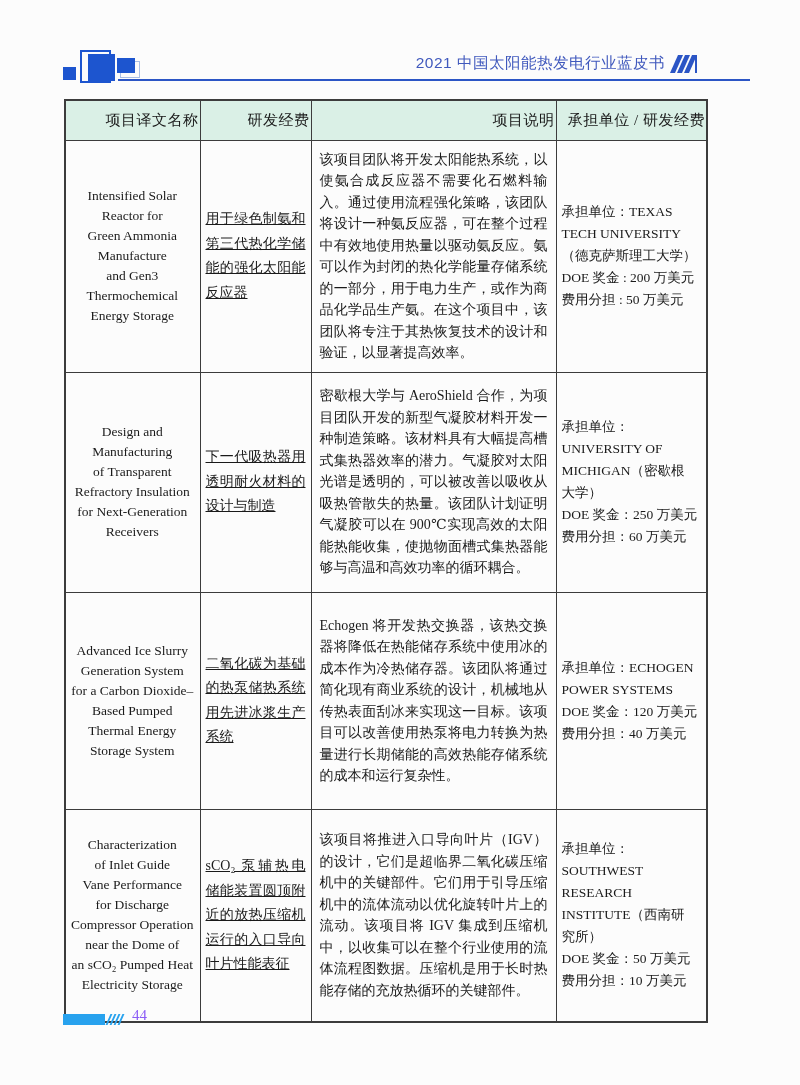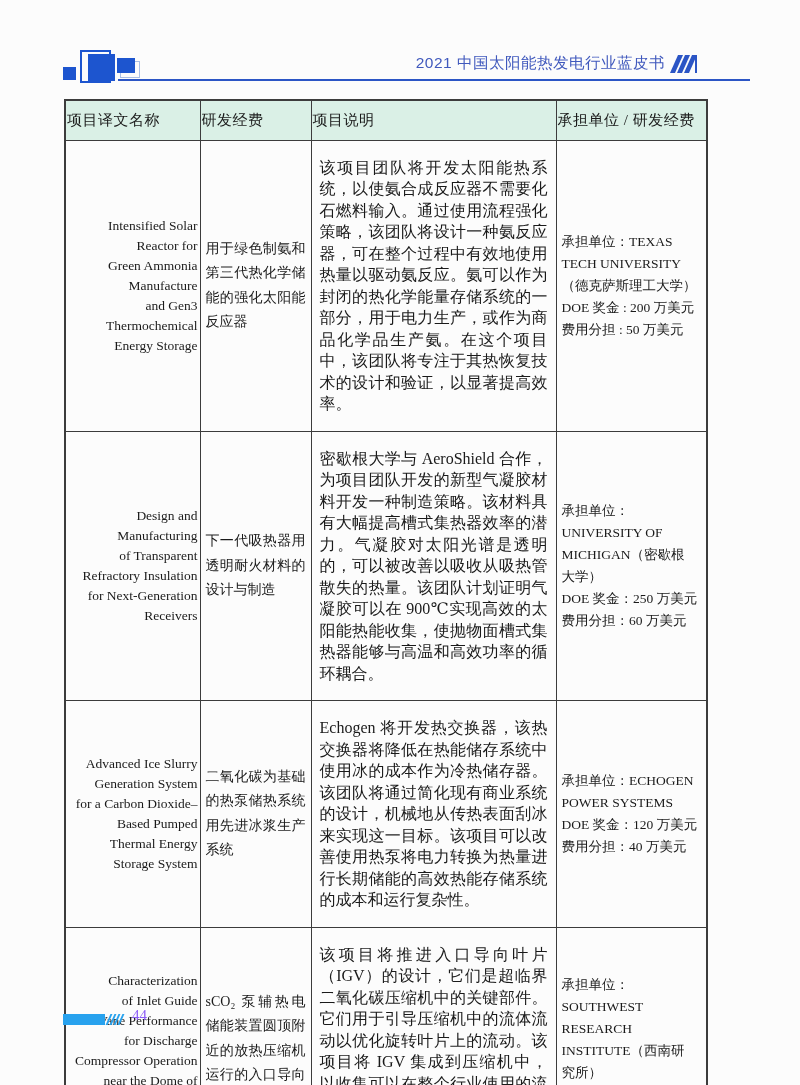--- a/index.html
+++ b/index.html
@@ -34,26 +34,26 @@
     background:var(--rule_blue,#2b55c5);}
 
   
   table{
     position:absolute;left:64px;top:99px;width:642px;
     border-collapse:collapse;table-layout:fixed;
     border:2px solid var(--table_border,#3c3c3c);
   }
   th,td{border:1.5px solid var(--table_border,#3c3c3c);vertical-align:middle;}
   thead tr{height:40px;background:var(--header_row_bg,#daf0e6);}
-  th{font-weight:normal;font-size:15px;text-align:left;letter-spacing:.5px;}
+  th{font-weight:normal;font-size:15px;text-align:right;letter-spacing:.5px;}
   td.en{font-size:13.5px;line-height:20px;padding:4px 2px 4px 1px;
-    white-space:pre-line;text-align:right;overflow:hidden;}
+    white-space:pre-line;text-align:center;overflow:hidden;}
   td.zh{font-size:14px;line-height:24.5px;padding:4px 5px;
-    text-align:justify;}
-  td.desc{font-size:16px;line-height:21.5px;padding:16px 8px;
+    text-align:justify;text-decoration:underline;}
+  td.desc{font-size:14px;line-height:21.5px;padding:8px 8px;
     text-align:justify;}
   td.fund{font-size:13.5px;line-height:22px;padding:4px 5px;
     white-space:pre-line;text-align:left;overflow:hidden;}
 
   
   #footer-bar{position:absolute;left:63px;top:1014px;width:42px;height:11px;
     background:var(--footer_azure,#28a2ee);}
   #footer-slashes{position:absolute;left:108px;top:1014px;height:11px;display:flex;gap:2px;}
   #footer-slashes .sl{width:2px;background:var(--footer_azure,#28a2ee);transform:skewX(-24deg);}
   #page-number{position:absolute;left:132px;top:1007px;font-size:15px;color:#8b5cf6;}

